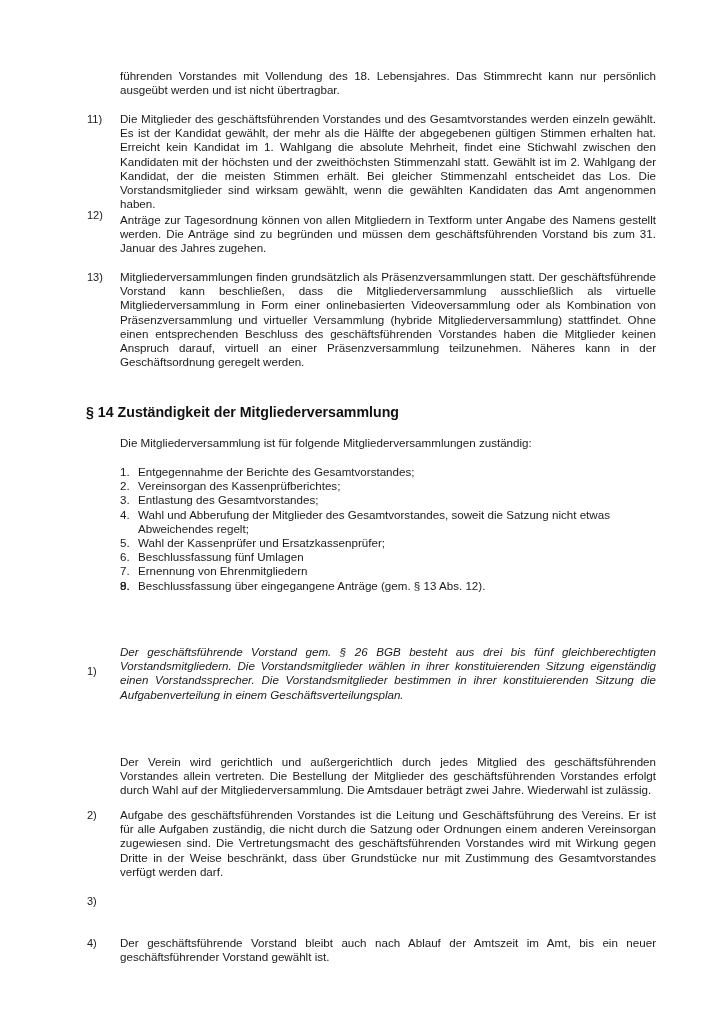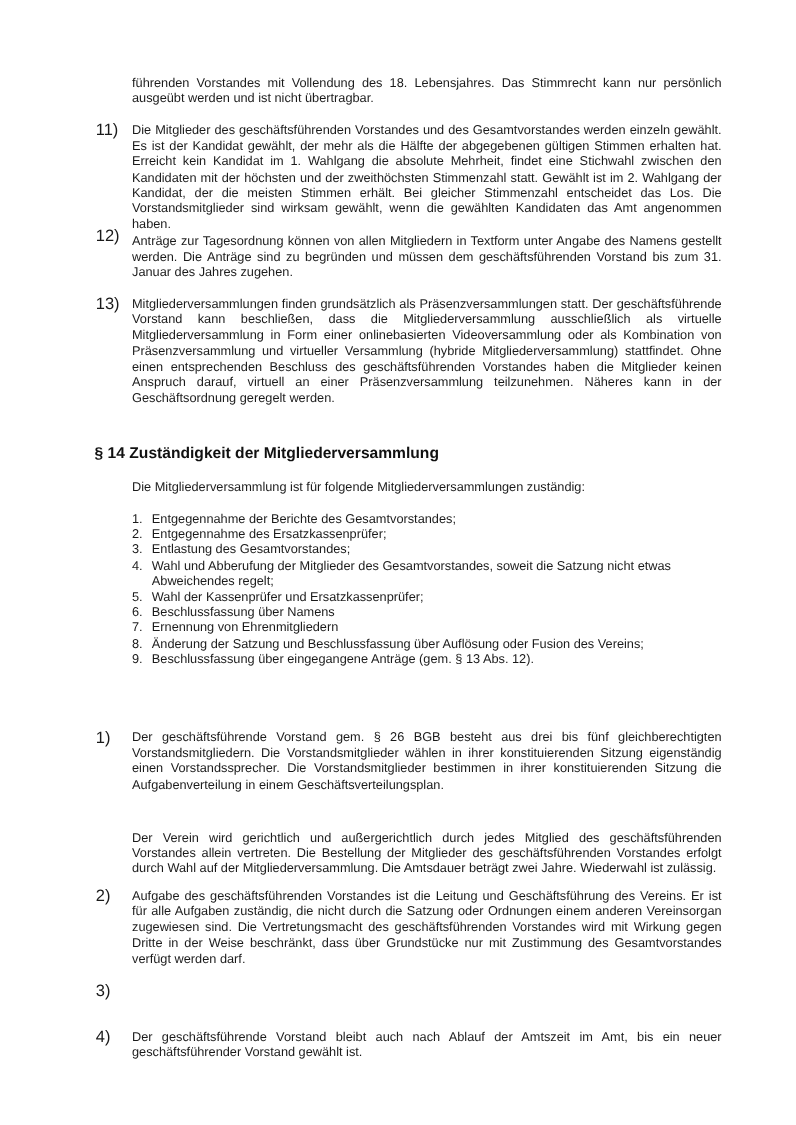--- a/index.html
+++ b/index.html
@@ -1,21 +1,21 @@
 <!DOCTYPE html>
 <html><head>
 <meta charset="utf-8">
 <style>
   html, body { margin: 0; padding: 0; background: #ffffff; }
   body { width: 724px; height: 1023px; position: relative; overflow: hidden;
          font-family: "Liberation Sans", sans-serif; color: #1a1a1a; }
   .page { position: absolute; left: 0; top: 0; width: 724px; height: 1023px; }
   .txt { font-size: 11.6px; line-height: 14.2px; text-align: justify; }
   .para { position: absolute; left: 120px; width: 536px; }
-  .num { position: absolute; left: 87px; font-size: 15px; line-height: 14.2px; }
+  .num { position: absolute; left: 87px; font-size: 11px; line-height: 14.2px; }
   .heading { position: absolute; left: 86px; font-size: 14.2px; font-weight: bold; line-height: 17px; color: #111; text-align: right; }
   .heading .sec { display: inline-block; width: 34px; }
   .list { position: absolute; left: 120px; width: 536px; margin: 0; padding: 0; list-style: none; }
   .list li { position: relative; padding-left: 18px; font-size: 11.6px; line-height: 14.2px; }
   .list li .n { position: absolute; left: 0; top: 0; }
 </style>
 </head>
 <body>
 
 <div class="page">
@@ -33,33 +33,33 @@
 
   <div class="heading" style="top:404px;">
     <span>§ 14</span>
     <span>Zuständigkeit der Mitgliederversammlung</span>
   </div>
 
   <div class="para txt" style="top:436px;">Die Mitgliederversammlung ist für folgende Mitgliederversammlungen zuständig:</div>
 
   <ul class="list" style="top:465px;">
     <li><span class="n">1.</span><span>Entgegennahme der Berichte des Gesamtvorstandes;</span></li>
-    <li><span class="n">2.</span><span>Entgegennahme des Ersatzkassenprüfer;</span></li>
+    <li><span class="n">2.</span><span>Vereinsorgan des Kassenprüfberichtes;</span></li>
     <li><span class="n">3.</span><span>Entlastung des Gesamtvorstandes;</span></li>
     <li><span class="n">4.</span><span>Wahl und Abberufung der Mitglieder des Gesamtvorstandes, soweit die Satzung nicht etwas Abweichendes regelt;</span></li>
     <li><span class="n">5.</span><span>Wahl der Kassenprüfer und Ersatzkassenprüfer;</span></li>
-    <li><span class="n">6.</span><span>Beschlussfassung über Namens</span></li>
+    <li><span class="n">6.</span><span>Beschlussfassung fünf Umlagen</span></li>
     <li><span class="n">7.</span><span>Ernennung von Ehrenmitgliedern</span></li>
-    <li><span class="n">8.</span><span>Änderung der Satzung und Beschlussfassung über Auflösung oder Fusion des Vereins;</span></li>
+    <li><span class="n">8.</span></li>
     <li><span class="n">9.</span><span>Beschlussfassung über eingegangene Anträge (gem. § 13 Abs. 12).</span></li>
   </ul>
 
 
   <div class="num" style="top:664px;">1)</div>
-  <div class="para txt" style="top:664px;">Der geschäftsführende Vorstand gem. § 26 BGB besteht aus drei bis fünf gleichberechtigten Vorstandsmitgliedern. Die Vorstandsmitglieder wählen in ihrer konstituierenden Sitzung eigen­ständig einen Vorstandssprecher. Die Vorstandsmitglieder bestimmen in ihrer konstituierenden Sitzung die Aufgabenverteilung in einem Geschäftsverteilungsplan.</div>
+  <div class="para txt" style="top:645px;font-style:italic;">Der geschäftsführende Vorstand gem. § 26 BGB besteht aus drei bis fünf gleichberechtigten Vorstandsmitgliedern. Die Vorstandsmitglieder wählen in ihrer konstituierenden Sitzung eigen­ständig einen Vorstandssprecher. Die Vorstandsmitglieder bestimmen in ihrer konstituierenden Sitzung die Aufgabenverteilung in einem Geschäftsverteilungsplan.</div>
   <div class="para txt" style="top:755px;">Der Verein wird gerichtlich und außergerichtlich durch jedes Mitglied des geschäftsführenden Vorstandes allein vertreten. Die Bestellung der Mitglieder des geschäftsführenden Vorstandes erfolgt durch Wahl auf der Mitgliederversammlung. Die Amtsdauer beträgt zwei Jahre. Wiederwahl ist zulässig.</div>
 
   <div class="num" style="top:808px;">2)</div>
   <div class="para txt" style="top:808px;">Aufgabe des geschäftsführenden Vorstandes ist die Leitung und Geschäftsführung des Vereins. Er ist für alle Aufgaben zuständig, die nicht durch die Satzung oder Ordnungen einem anderen Vereinsorgan zugewiesen sind. Die Vertretungsmacht des geschäftsführenden Vorstandes wird mit Wirkung gegen Dritte in der Weise beschränkt, dass über Grundstücke nur mit Zustimmung des Gesamtvorstandes verfügt werden darf.</div>
 
   <div class="num" style="top:894px;">3)</div>
 
   <div class="num" style="top:936px;">4)</div>
   <div class="para txt" style="top:936px;">Der geschäftsführende Vorstand bleibt auch nach Ablauf der Amtszeit im Amt, bis ein neuer geschäftsführender Vorstand gewählt ist.</div>
 

